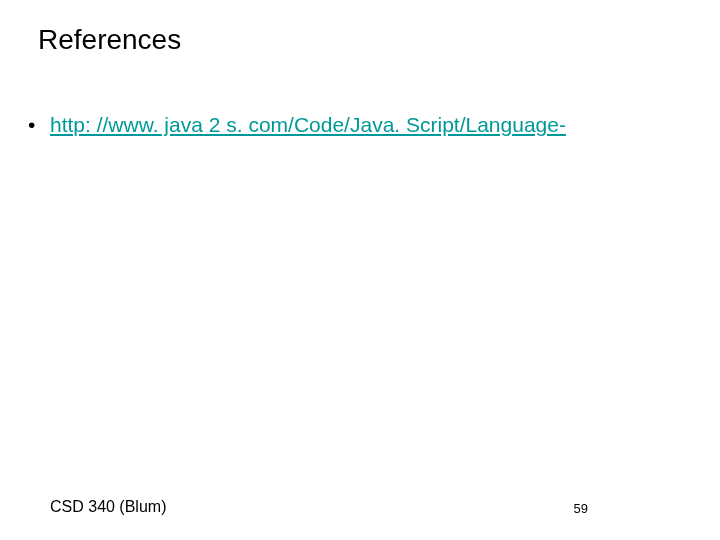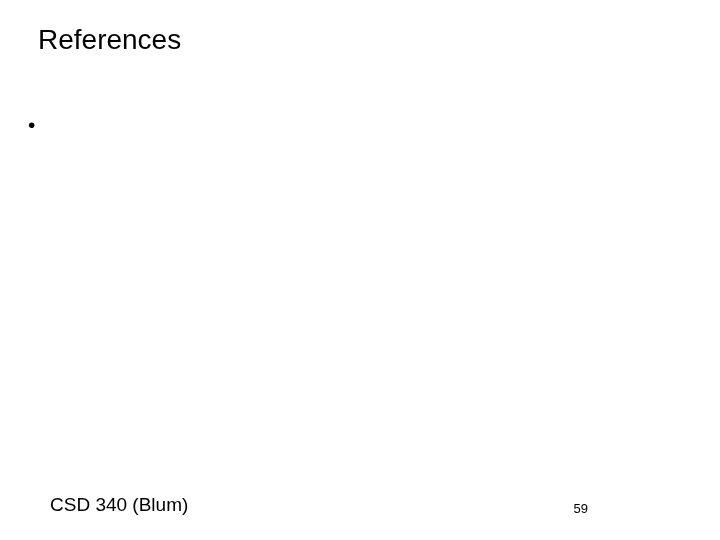--- a/index.html
+++ b/index.html
@@ -45,21 +45,21 @@
   }
   .link {
     color: #009999;
     text-decoration: underline;
     word-break: break-word;
   }
   .footer-left {
     position: absolute;
     bottom: 24px;
     left: 50px;
-    font-size: 19px;
+    font-size: 16px;
     color: #000;
   }
   .footer-right {
     position: absolute;
     bottom: 24px;
     right: 50px;
     font-size: 13px;
     color: #000;
     padding-left: 40px;
   }
@@ -67,20 +67,20 @@
 </head>
 <body>
 
 <div class="slide">
   <div class="title">References</div>
 
   <div class="body">
     <div class="bullet">
       <div class="bullet-marker">•</div>
       <div class="bullet-text">
-        <span class="link"><br></span>
+        <span class="link"><span>http: //www. java 2 s. com/Code/Java. Script/Language-</span><br></span>
       </div>
     </div>
   </div>
 
   <div class="footer-left">CSD 340 (Blum)</div>
   <div class="footer-right">59</div>
 </div>
 
 </body></html>

